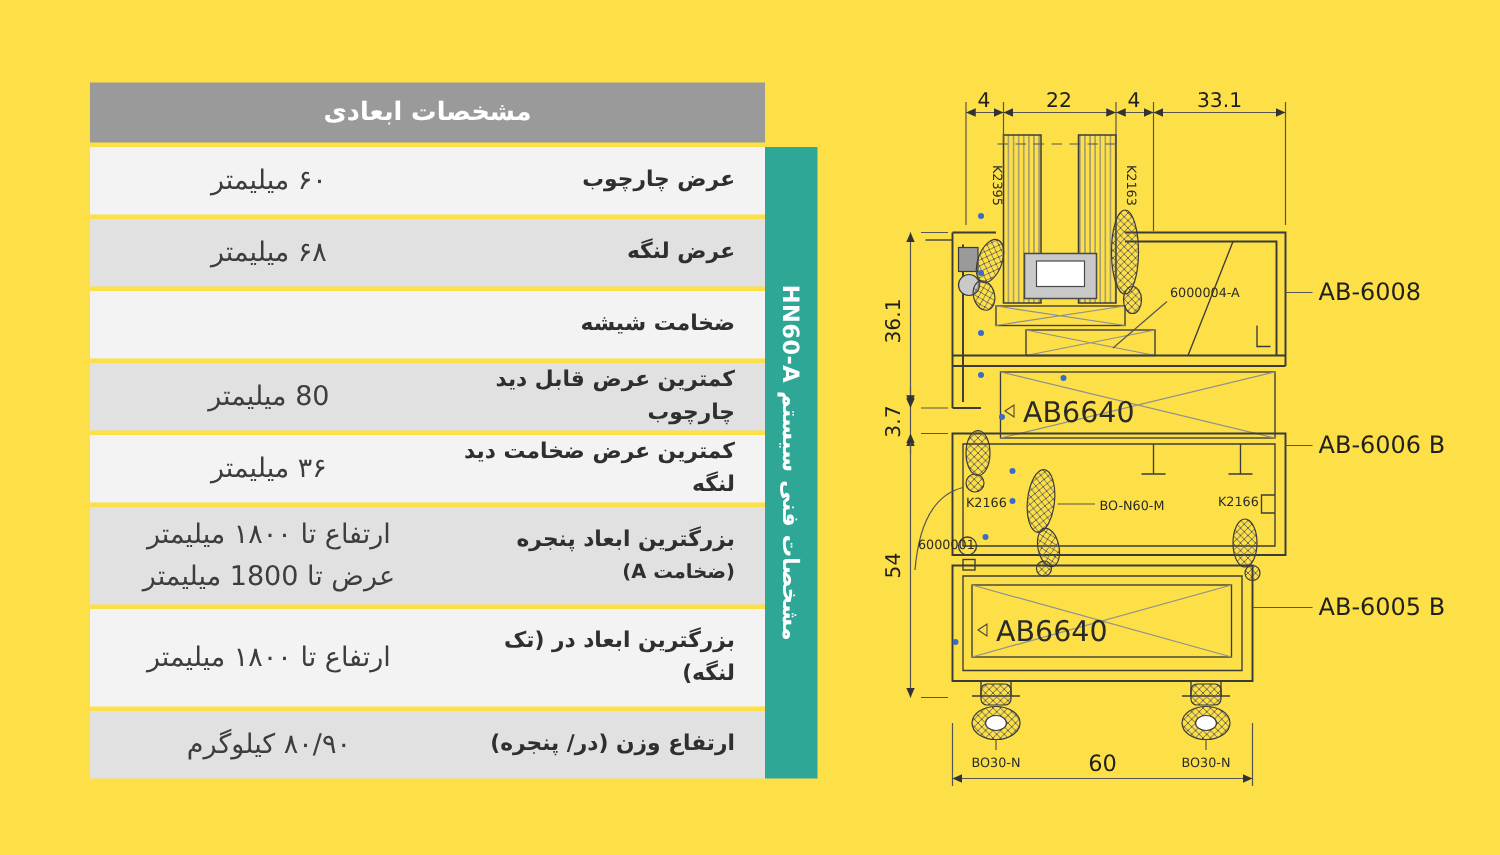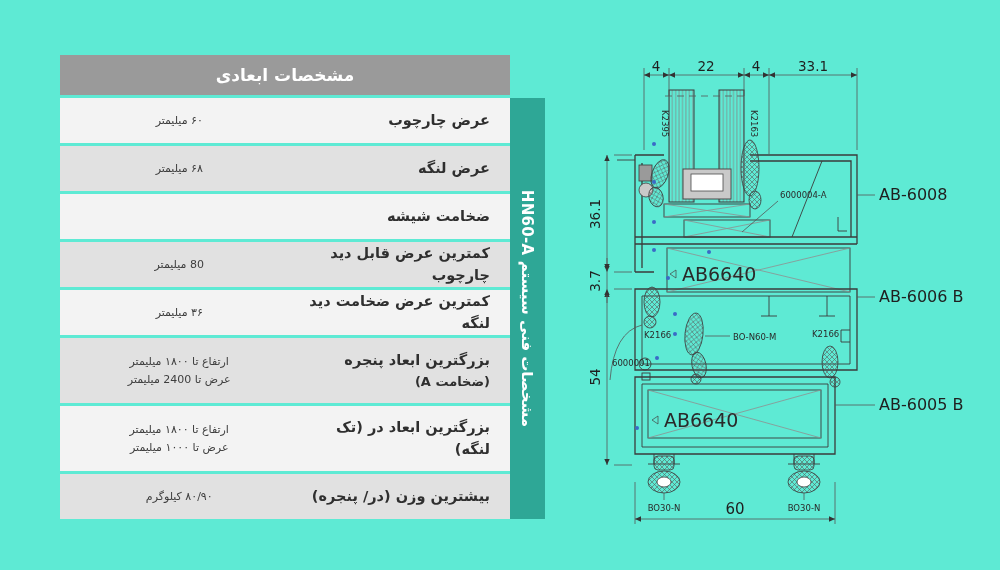--- a/index.html
+++ b/index.html
@@ -1,32 +1,32 @@
 <!DOCTYPE html>
 <html lang="fa"><head>
 <meta charset="utf-8">
 <style>
   html,body{margin:0;padding:0;background:#fff;}
-  .stage{position:relative;width:1000px;height:570px;background:#5eead4;overflow:hidden;
+  .stage{position:relative;width:1000px;height:570px;background:#fde047;overflow:hidden;
          font-family:"DejaVu Sans",sans-serif;}
 
   
   .spec-table{position:absolute;left:60px;top:55px;width:450px;}
   .spec-header{height:40px;background:#9a9a9a;color:#ffffff;font-weight:bold;font-size:17px;
                display:flex;align-items:center;justify-content:center;margin-bottom:3px;}
   .spec-row{display:flex;direction:rtl;align-items:center;margin-bottom:3px;}
   .spec-row.single{height:45px}
   .spec-row.double{height:65px}
   .spec-row.odd{background:#f3f3f3}
   .spec-row.even{background:#e1e1e1}
   .cell-label{flex:0 0 47%;padding-right:20px;box-sizing:border-box;font-weight:bold;
               font-size:14.5px;color:#2f2f2f;line-height:1.5;text-align:right;}
   .cell-label span{display:block;}
   .cell-label .sub{font-size:13px;}
-  .cell-value{flex:1;text-align:center;font-size:11px;color:#3d3d3d;line-height:1.55;}
+  .cell-value{flex:1;text-align:center;font-size:18px;color:#3d3d3d;line-height:1.55;}
   .cell-value span{display:block;}
 
   
   .side-bar{position:absolute;left:510px;top:98px;width:35px;height:421px;background:#2ea796;}
   .side-bar-inner{position:absolute;width:421px;height:35px;left:-193px;top:193px;
                   transform:rotate(90deg);display:flex;align-items:center;justify-content:center;
                   direction:rtl;}
   .side-bar-inner span{color:#ffffff;font-weight:bold;font-size:15px;letter-spacing:.3px;white-space:nowrap;}
 
   
@@ -90,35 +90,34 @@
           <span>۳۶ میلیمتر</span>
         </div>
     </div>
     <div class="spec-row double even">
       <div class="cell-label">
         <span>بزرگترین ابعاد پنجره</span>
         <span class="sub">(ضخامت A)</span>
       </div>
       <div class="cell-value">
         <span>ارتفاع تا ۱۸۰۰ میلیمتر</span>
-        <span>عرض تا 2400 میلیمتر</span>
+        <span>عرض تا 1800 میلیمتر</span>
       </div>
     </div>
     <div class="spec-row double odd">
       <div class="cell-label">
           <span>بزرگترین ابعاد در (تک لنگه)</span>
         </div>
       <div class="cell-value">
         <span>ارتفاع تا ۱۸۰۰ میلیمتر</span>
-        <span>عرض تا ۱۰۰۰ میلیمتر</span>
       </div>
     </div>
     <div class="spec-row single even">
       <div class="cell-label">
-          <span>بیشترین وزن (در/ پنجره)</span>
+          <span>ارتفاع وزن (در/ پنجره)</span>
         </div>
       <div class="cell-value">
           <span>۸۰/۹۰ کیلوگرم</span>
         </div>
     </div>
   </div>
 
   <div class="side-bar">
     <div class="side-bar-inner">
       <span>مشخصات فنی سیستم HN60-A</span>

